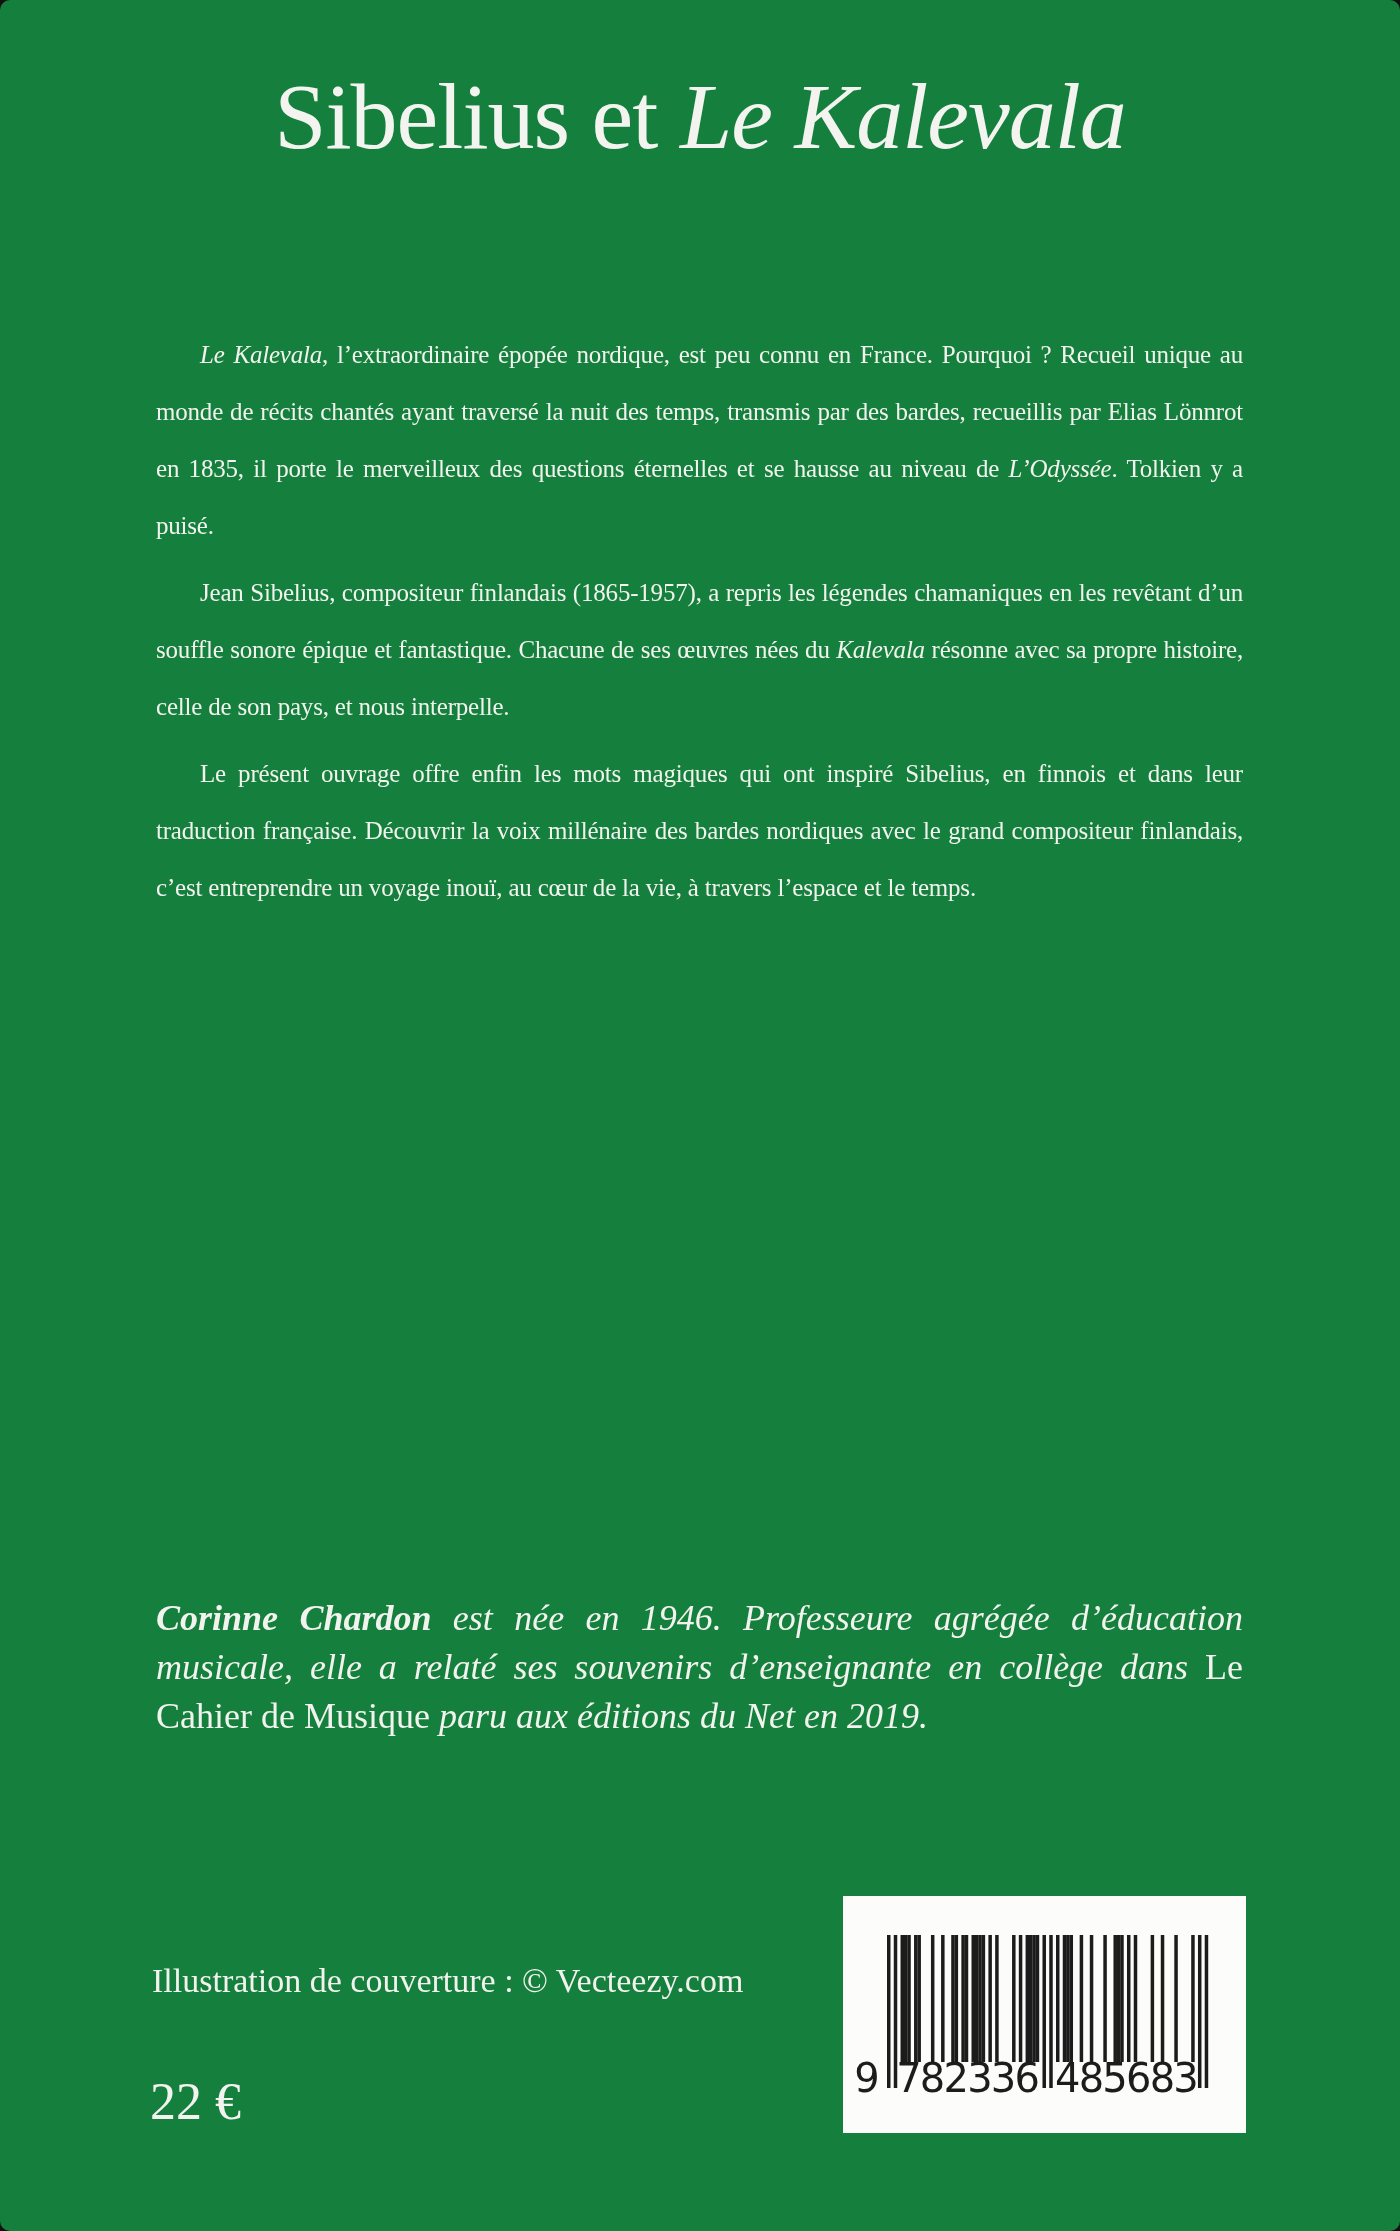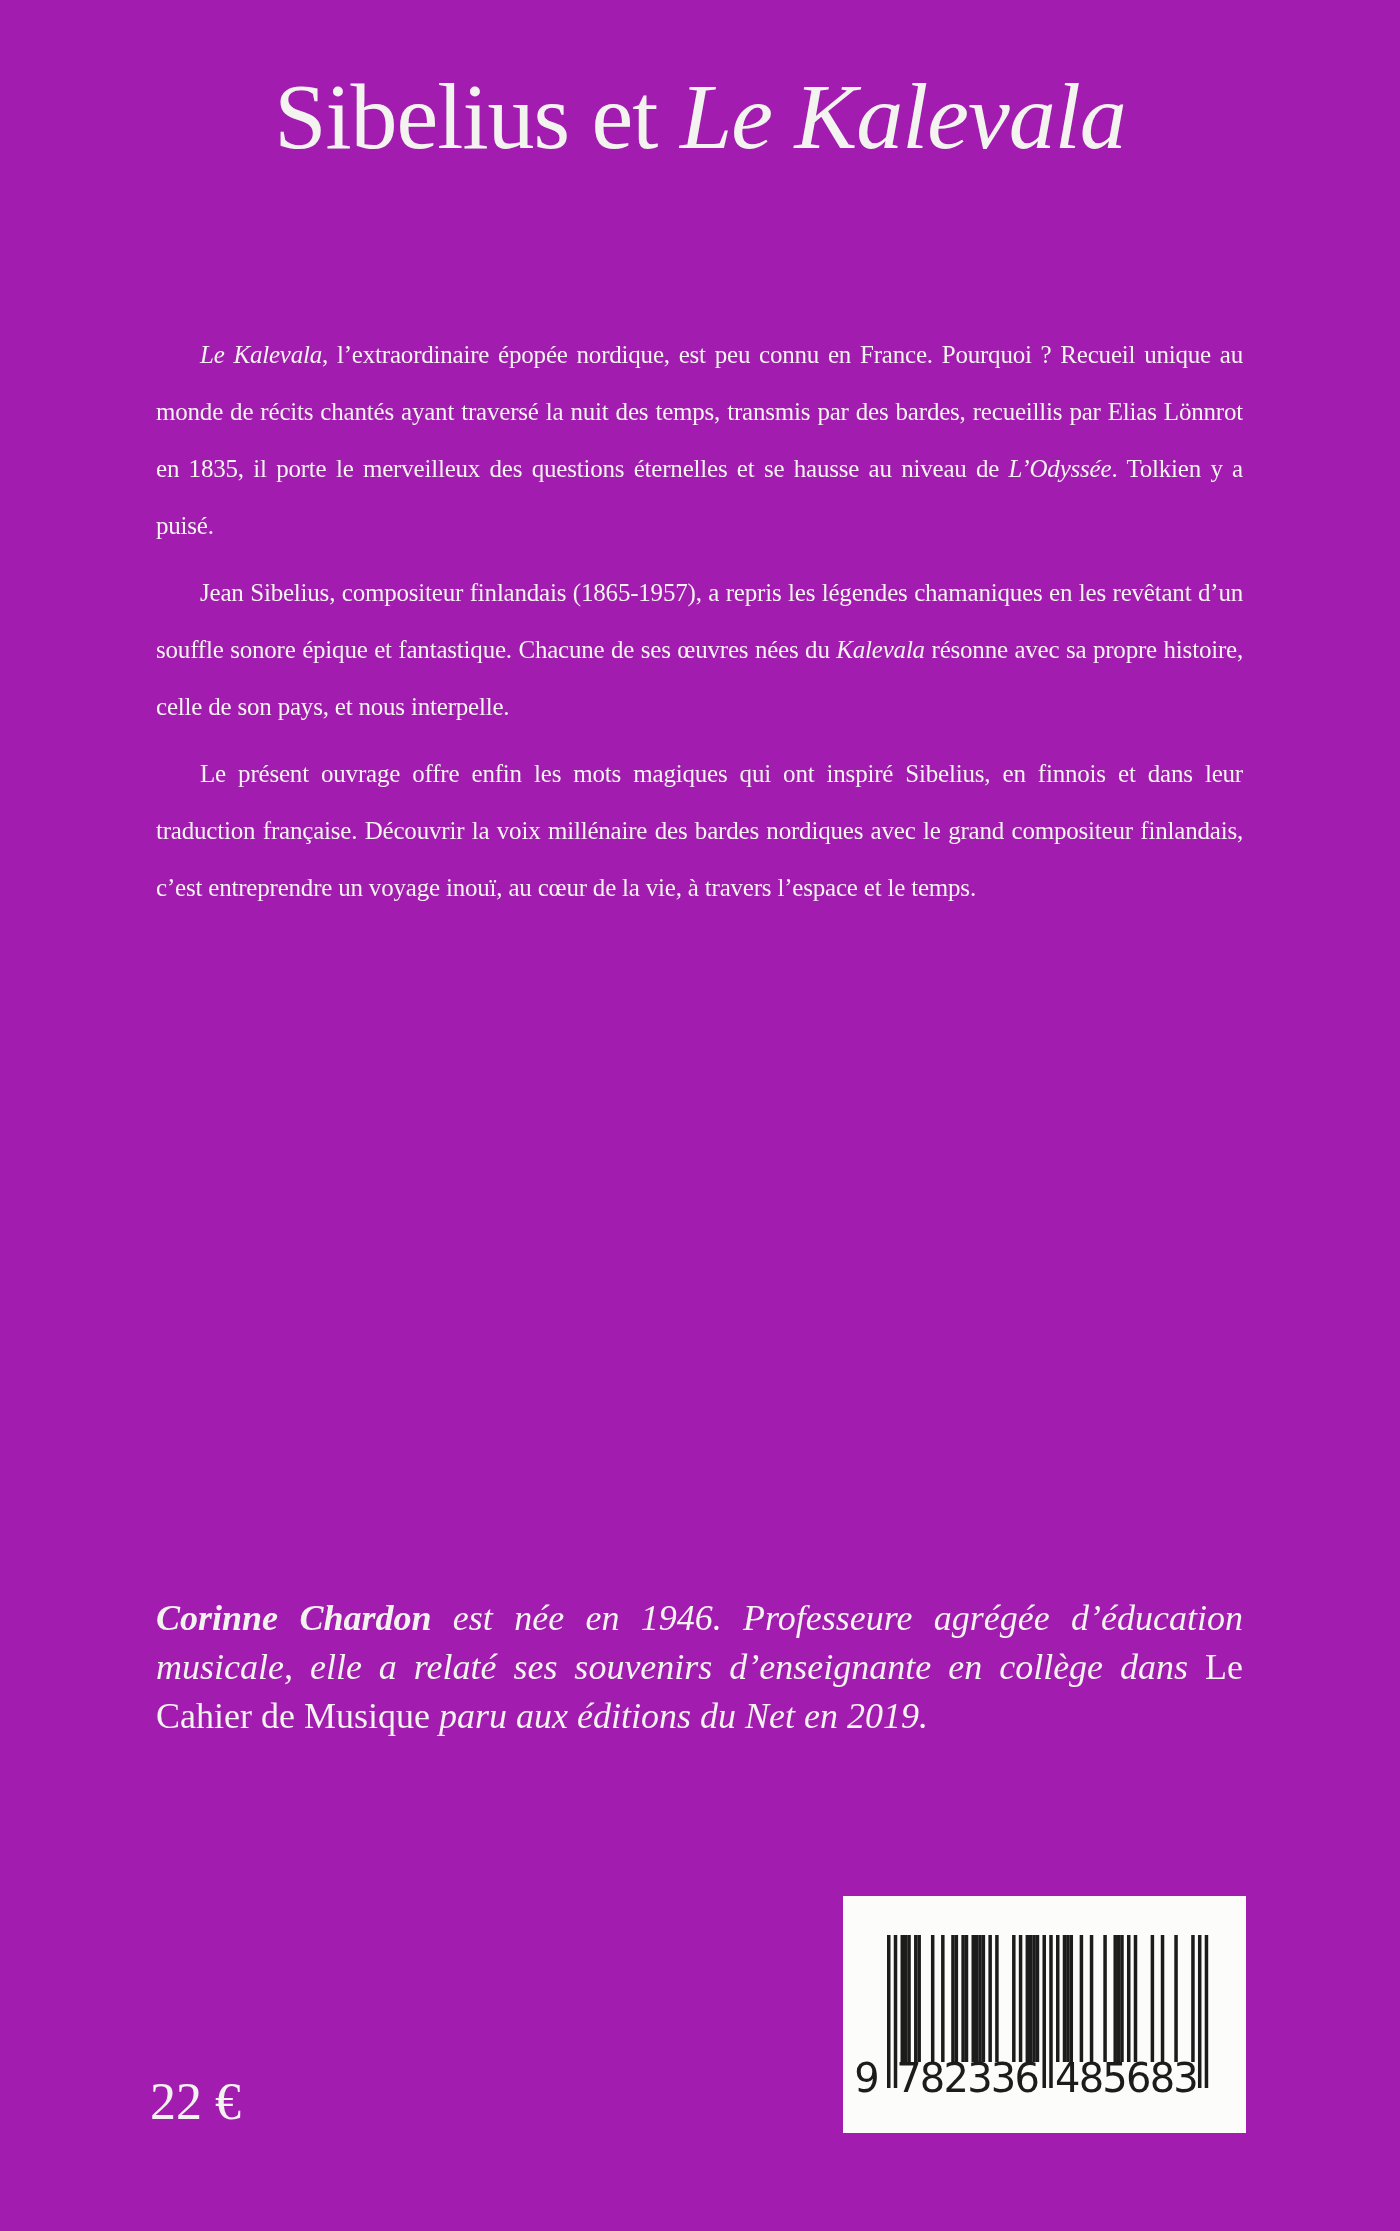--- a/index.html
+++ b/index.html
@@ -1,22 +1,23 @@
 <!DOCTYPE html>
 <html><head>
 <meta charset="utf-8">
 <style>
   html,body{margin:0;padding:0;background:#111;}
   .cover{
     position:relative;
     width:1400px;height:2231px;
-    background:#a21caf;
+    background:#15803d;
     font-family:"Liberation Serif", serif;
     color:#f2f3ee;
     overflow:hidden;
+    border-radius:10px;
   }
   .title{
     position:absolute;
     left:0; top:62px; width:1400px;
     margin:0;
     text-align:center;
     font-size:94px;
     font-weight:normal;
     letter-spacing:-1px;
     color:#f3f4ef;
@@ -73,20 +74,21 @@
   <h1 class="title"><span>Sibelius et </span><em>Le Kalevala</em></h1>
 
   <div class="body-text">
     <p><em>Le Kalevala</em><span>, l’extraordinaire épopée nordique, est peu connu en France. Pourquoi ? Recueil unique au monde de récits chantés ayant traversé la nuit des temps, transmis par des bardes, recueillis par Elias Lönnrot en 1835, il porte le merveilleux des questions éternelles et se hausse au niveau de </span><em>L’Odyssée</em><span>. Tolkien y a puisé.</span></p>
     <p><span>Jean Sibelius, compositeur finlandais (1865-1957), a repris les légendes chamaniques en les revêtant d’un souffle sonore épique et fantastique. Chacune de ses œuvres nées du </span><em>Kalevala</em><span> résonne avec sa propre histoire, celle de son pays, et nous interpelle.</span></p>
     <p><span>Le présent ouvrage offre enfin les mots magiques qui ont inspiré Sibelius, en finnois et dans leur traduction française. Découvrir la voix millénaire des bardes nordiques avec le grand compositeur finlandais, c’est entreprendre un voyage inouï, au cœur de la vie, à travers l’espace et le temps.</span></p>
   </div>
 
   <div class="bio"><strong>Corinne Chardon</strong><span> est née en 1946. Professeure agrégée d’éducation musicale, elle a relaté ses souvenirs d’enseignante en collège dans </span><span class="roman">Le Cahier de Musique</span><span> paru aux éditions du Net en 2019.</span></div>
 
+  <div class="credit">Illustration de couverture : © Vecteezy.com</div>
 
 
   <div class="price">22 €</div>
 
   <div class="barcode-box">
     <svg id="barcode-svg" width="403" height="237" viewBox="0 0 403 237" xmlns="http://www.w3.org/2000/svg">
         <rect x="44.00" y="39" width="3.50" height="153" fill="#1c1c1c"></rect>
         <rect x="50.76" y="39" width="3.50" height="153" fill="#1c1c1c"></rect>
         <rect x="57.52" y="39" width="3.50" height="127" fill="#1c1c1c"></rect>
         <rect x="60.90" y="39" width="3.50" height="127" fill="#1c1c1c"></rect>

